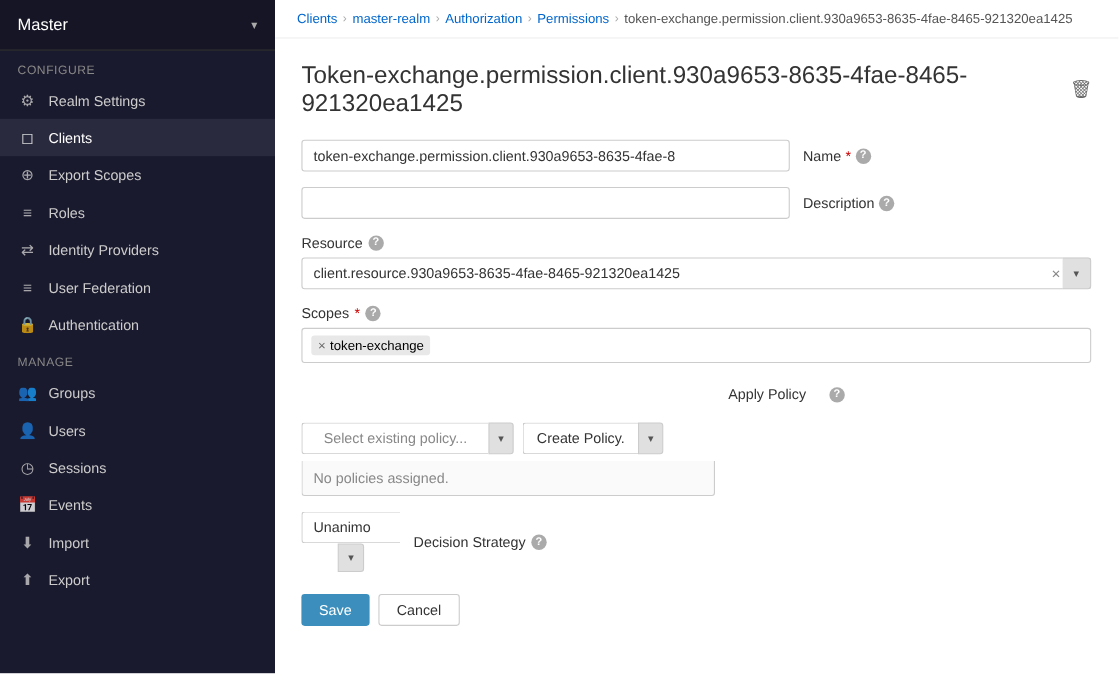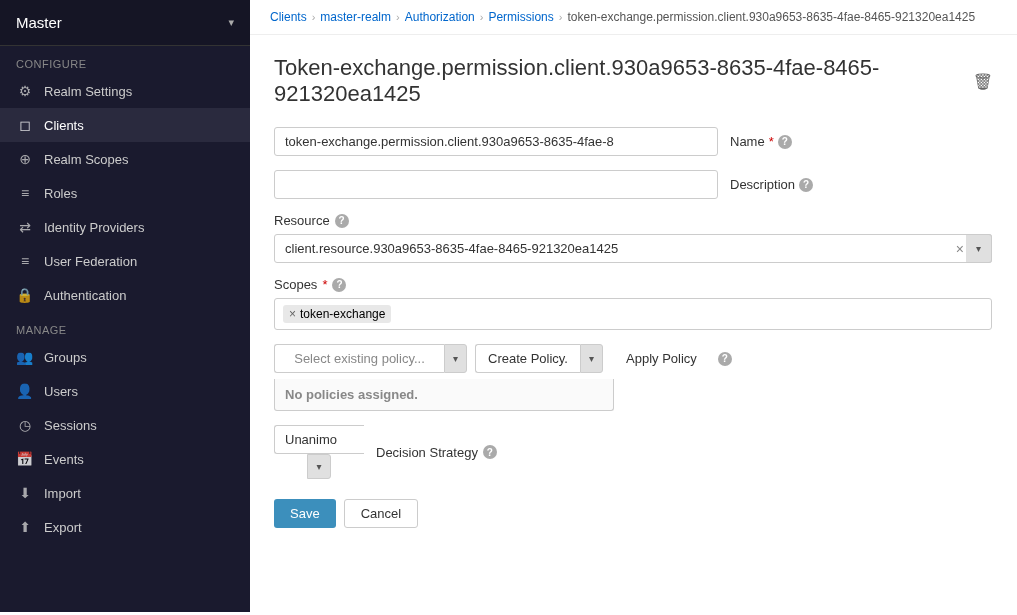--- a/index.html
+++ b/index.html
@@ -220,20 +220,21 @@
     }
     .policy-controls {
       display: flex;
       flex-direction: column;
       gap: 6px;
     }
     .policy-select-row {
       display: flex;
       gap: 8px;
       align-items: center;
+      margin-top: 40px;
     }
     .select-existing-wrap {
       position: relative;
       display: inline-flex;
     }
     .select-existing-btn {
       padding: 6px 10px;
       border: 1px solid #ccc;
       border-right: none;
       border-radius: 3px 0 0 3px;
@@ -269,29 +270,28 @@
     .create-policy-arrow {
       padding: 6px 8px;
       border: 1px solid #ccc;
       border-radius: 0 3px 3px 0;
       background: #e0e0e0;
       cursor: pointer;
       font-size: 10px;
       color: #555;
     }
     .no-policies {
-      width: 340px;
+      width: 376px;
       padding: 8px 10px;
       border: 1px solid #ccc;
       border-top: none;
       border-radius: 0 0 3px 3px;
       background: #fafafa;
       font-size: 13px;
       color: #888;
-      font-weight: bold;
     }
     .apply-policy-label {
       display: flex;
       align-items: center;
       gap: 21px;
       font-size: 13px;
       color: #333;
       padding-top: 7px;
     }
 
@@ -373,21 +373,21 @@
         <div class="sidebar-item">
           <span class="icon">⚙</span>
           <span>Realm Settings</span>
         </div>
         <div class="sidebar-item active">
           <span class="icon">◻</span>
           <span>Clients</span>
         </div>
         <div class="sidebar-item">
           <span class="icon">⊕</span>
-          <span>Realm Scopes</span>
+          <span>Export Scopes</span>
         </div>
         <div class="sidebar-item">
           <span class="icon">≡</span>
           <span>Roles</span>
         </div>
         <div class="sidebar-item">
           <span class="icon">⇄</span>
           <span>Identity Providers</span>
         </div>
         <div class="sidebar-item">

